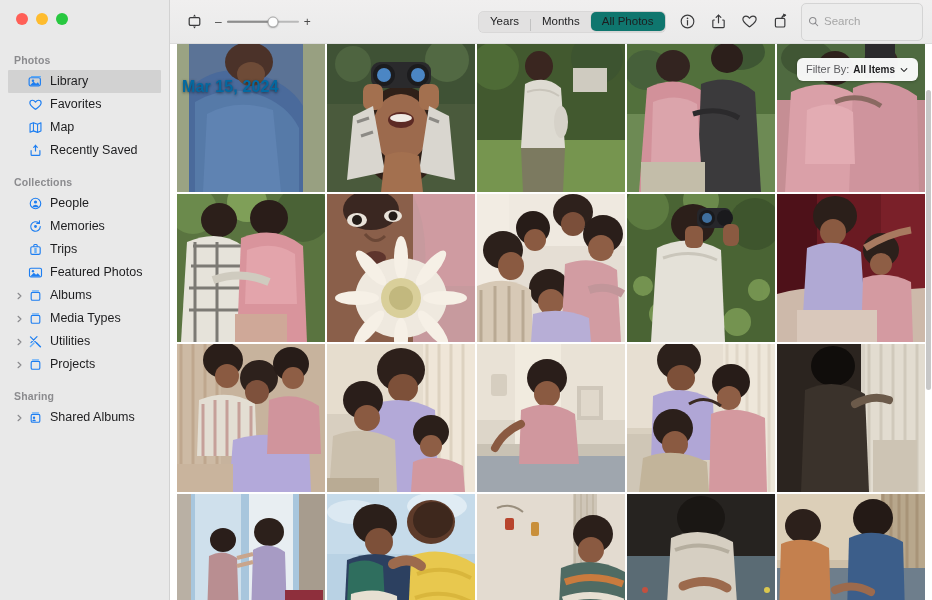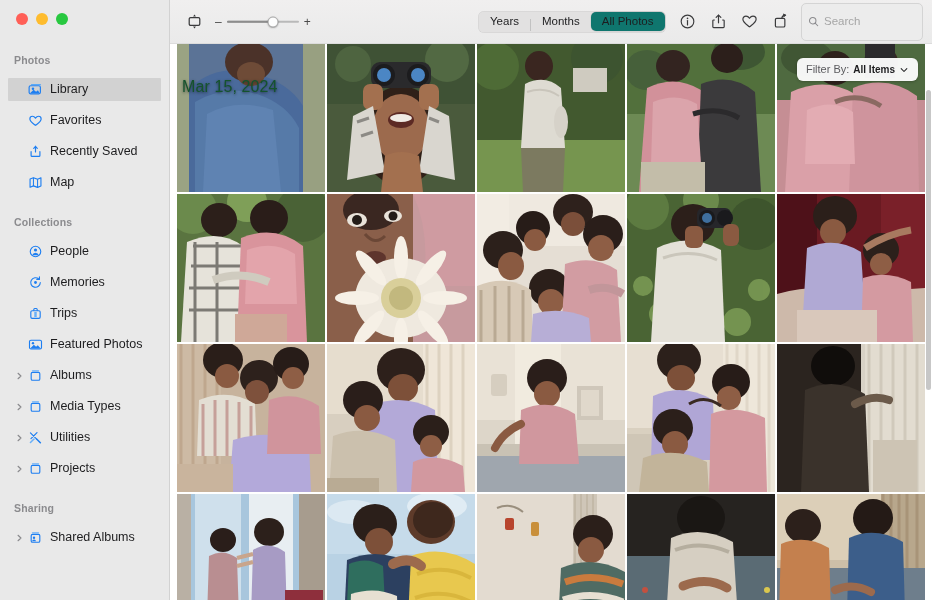--- a/index.html
+++ b/index.html
@@ -37,21 +37,21 @@
   .sec-head {
     font-size:10.5px; font-weight:700; color:#8b8b8e;
     letter-spacing:.15px; padding:0 8px 4px 14px;
   }
   .sec-head.first { padding-top:10px; }
   .sec-head.sp { padding-top:14px; }
 
   .srow {
     position:relative;
     display:flex; align-items:center; gap:7px;
-    height:23px; margin:8px 8px; padding-left:20px;
+    height:23px; margin:0 8px; padding-left:20px;
     border-radius:1px; cursor:default;
   }
   .srow.sel { background:#d2d2d2; }
   .srow .lbl {
     font-size:12.5px; color:#1d1d1f; line-height:1;
     white-space:nowrap;
   }
   .srow .ico { width:15px; height:15px; flex:0 0 15px; display:block; }
   .srow .disc {
     position:absolute; left:7px; top:50%; transform:translateY(-50%);
@@ -148,21 +148,21 @@
     column-gap:2px; row-gap:2px;
   }
   .cell {
     position:relative; width:148px; height:148px;
     overflow:hidden; background:#cfcfcf; cursor:default;
   }
   .cell .art { position:absolute; inset:0; }
 
   .datelabel {
     position:absolute; left:12px; top:34px;
-    font-size:16px; font-weight:400; color:#14532d;
+    font-size:16px; font-weight:700; color:#0369a1;
     text-shadow:0 1px 3px rgba(0,0,0,.55);
     letter-spacing:.1px; pointer-events:none; z-index:6;
   }
 
   .filterpill {
     position:absolute; right:14px; top:14px; z-index:7;
     height:23px; padding:0 9px;
     background:rgba(252,252,252,.96);
     border-radius:6px;
     box-shadow:0 1px 3px rgba(0,0,0,.22);
@@ -213,35 +213,35 @@
           <svg viewBox="0 0 16 16" width="15" height="15">
             <path d="M8 13.2C5.2 11 2 9.1 2 6.3 2 4.7 3.2 3.5 4.8 3.5c1.2 0 2.3.7 3.2 2 .9-1.3 2-2 3.2-2C12.8 3.5 14 4.7 14 6.3c0 2.8-3.2 4.7-6 6.9z" fill="none" stroke="#1d7ef1" stroke-width="1.25" stroke-linejoin="round"></path>
           </svg>
         </span>
         <span class="lbl">Favorites</span>
       </div>
 
       <div class="srow nodisc">
         <span class="ico">
           <svg viewBox="0 0 16 16" width="15" height="15">
+            <path d="M2.2 4.3 L5.8 2.9 L10.2 4.5 L13.8 3 V11.7 L10.2 13.2 L5.8 11.6 L2.2 13 Z" fill="none" stroke="#1d7ef1" stroke-width="1.2" stroke-linejoin="round"></path>
+            <path d="M5.8 2.9 V11.6 M10.2 4.5 V13.2" stroke="#1d7ef1" stroke-width="1.1"></path>
+          </svg>
+        </span>
+        <span class="lbl">Map</span>
+      </div>
+
+      <div class="srow nodisc">
+        <span class="ico">
+          <svg viewBox="0 0 16 16" width="15" height="15">
             <path d="M8 2.6 V8.4 M8 2.6 L6.1 4.6 M8 2.6 L9.9 4.6" fill="none" stroke="#1d7ef1" stroke-width="1.25" stroke-linecap="round"></path>
             <path d="M3.3 8.2 V12.2 a1 1 0 0 0 1 1 h7.4 a1 1 0 0 0 1-1 V8.2" fill="none" stroke="#1d7ef1" stroke-width="1.25" stroke-linecap="round"></path>
           </svg>
         </span>
         <span class="lbl">Recently Saved</span>
-      </div>
-
-      <div class="srow nodisc">
-        <span class="ico">
-          <svg viewBox="0 0 16 16" width="15" height="15">
-            <path d="M2.2 4.3 L5.8 2.9 L10.2 4.5 L13.8 3 V11.7 L10.2 13.2 L5.8 11.6 L2.2 13 Z" fill="none" stroke="#1d7ef1" stroke-width="1.2" stroke-linejoin="round"></path>
-            <path d="M5.8 2.9 V11.6 M10.2 4.5 V13.2" stroke="#1d7ef1" stroke-width="1.1"></path>
-          </svg>
-        </span>
-        <span class="lbl">Map</span>
       </div>
 
       <div class="sec-head sp">Collections</div>
 
 
       <div class="srow nodisc">
         <span class="ico">
           <svg viewBox="0 0 16 16" width="15" height="15">
             <circle cx="8" cy="8" r="5.6" fill="none" stroke="#1d7ef1" stroke-width="1.2"></circle>
             <circle cx="8" cy="6.4" r="1.7" fill="#1d7ef1"></circle>

